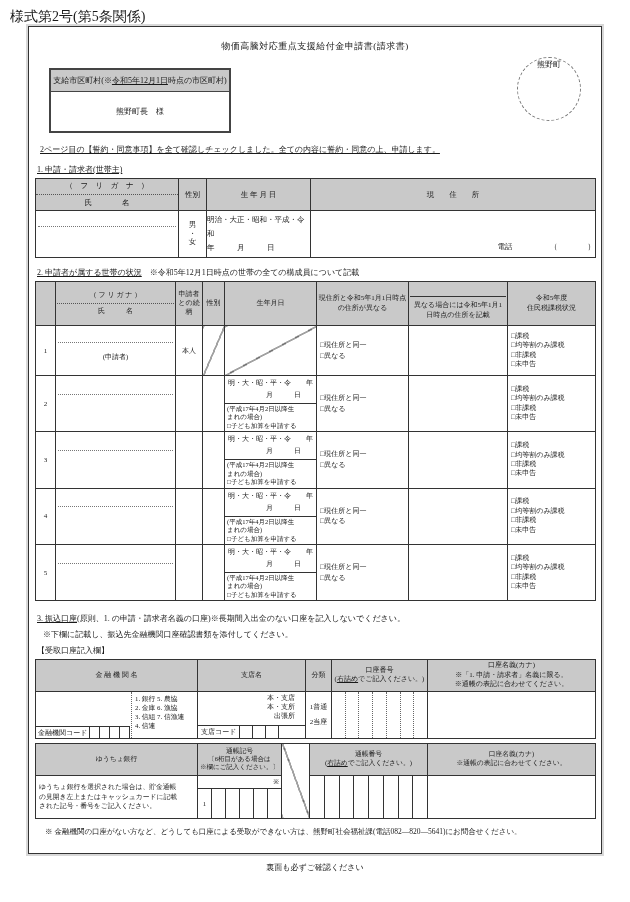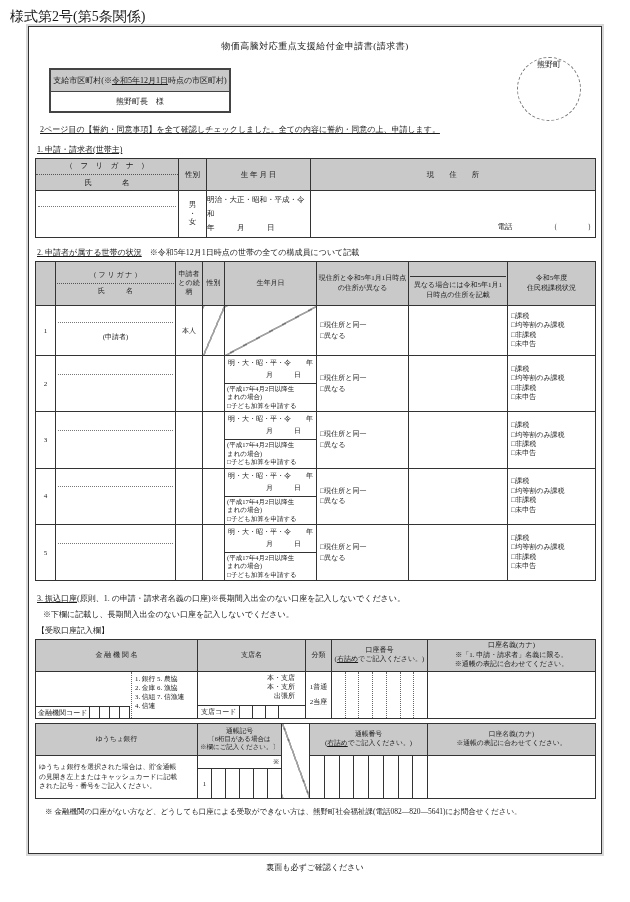--- a/index.html
+++ b/index.html
@@ -15,21 +15,21 @@
     padding:0 6px;
   }
   .title { margin-top:13px; text-align:center; font-size:9px; letter-spacing:0.5px; }
   .stamp {
     position:absolute; top:30px; right:20px; width:64px; height:64px;
     border:1px dashed #777; border-radius:50%;
   }
   .stamp-text { text-align:center; margin-top:1px; font-size:8px; }
   .recipient { margin:15px 0 0 14px; width:182px; border:2px solid #444; }
   .recipient .r-top { background:#c9c9c9; border-bottom:1px solid #444; text-align:center; padding:5px 2px; }
-  .recipient .r-bottom { text-align:center; padding:4px 2px; background:#fff; }
+  .recipient .r-bottom { text-align:center; padding:14px 2px; background:#fff; }
   .u { text-decoration:underline; }
   .pledge { margin:11px 0 0 5px; }
   .sec-head { margin:9px 0 0 2px; }
   table { border-collapse:collapse; table-layout:fixed; width:560px; margin-top:3px; }
   th, td { border:1px solid #333; font-weight:normal; vertical-align:middle; padding:0; font-size:7.5px; }
   th { background:#c9c9c9; text-align:center; }
   
   .t1 .h-name { width:143px; } .t1 .h-gen { width:28px; } .t1 .h-birth { width:104px; } .t1 .h-addr { width:285px; }
   .t1 th { height:26px; }
   .t1 td { height:46px; }
@@ -365,21 +365,21 @@
             <div>□均等割のみ課税</div>
             <div>□非課税</div>
             <div>□未申告</div>
           </div>
         </td>
       </tr>
     </tbody>
       </table>
 
     <div class="sec-head sec3-gap"><span class="u">3. 振込口座</span><span>(原則、1. の申請・請求者名義の口座)※長期間入出金のない口座を記入しないでください。</span></div>
-    <div class="note-line">※下欄に記載し、長期間入出金のない口座を記入しないでください。</div>
+    <div class="note-line">※下欄に記載し、振込先金融機関口座確認書類を添付してください。</div>
     <div class="box-label">【受取口座記入欄】</div>
 
     <table class="t3">
       <tbody>
           <tr>
         <th class="b0">金 融 機 関 名</th>
         <th class="b1">支店名</th>
         <th class="b2">分類</th>
         <th class="b3">
           <div>口座番号</div>

